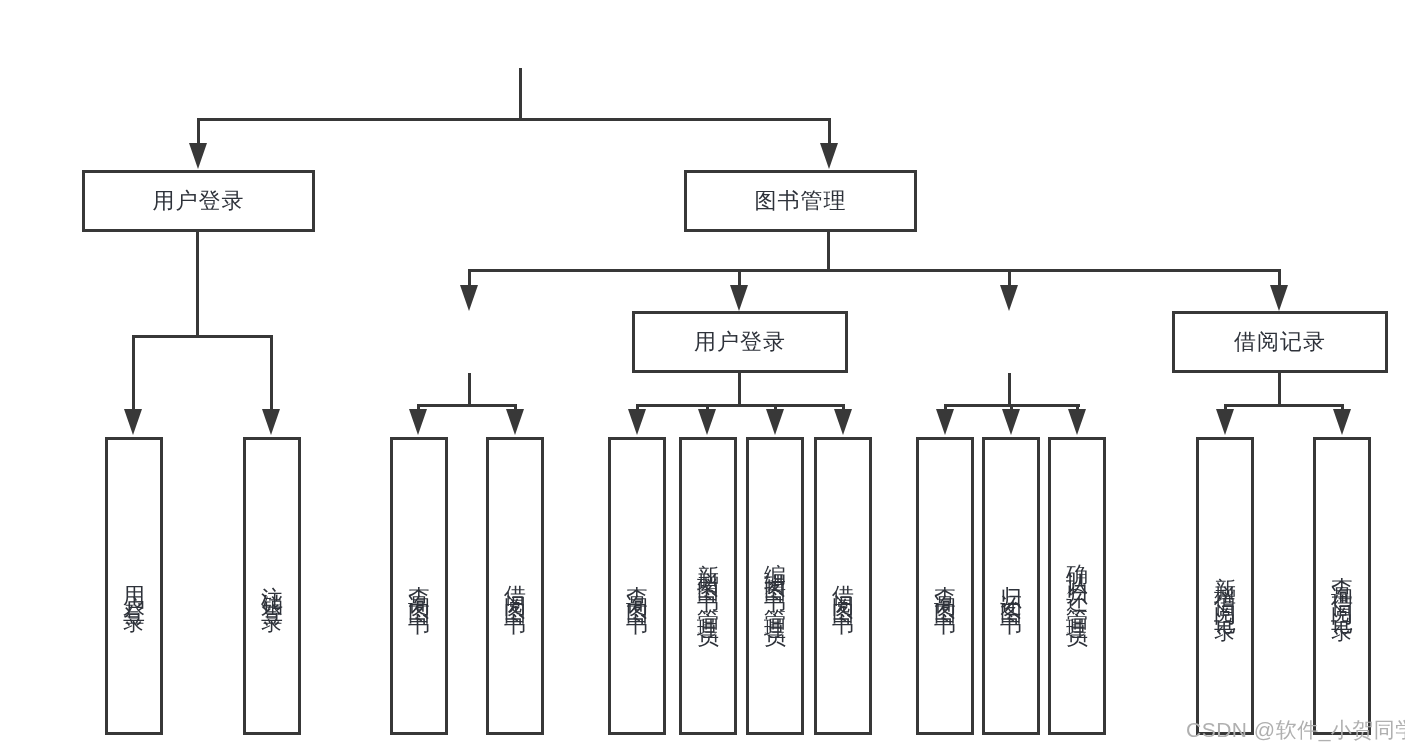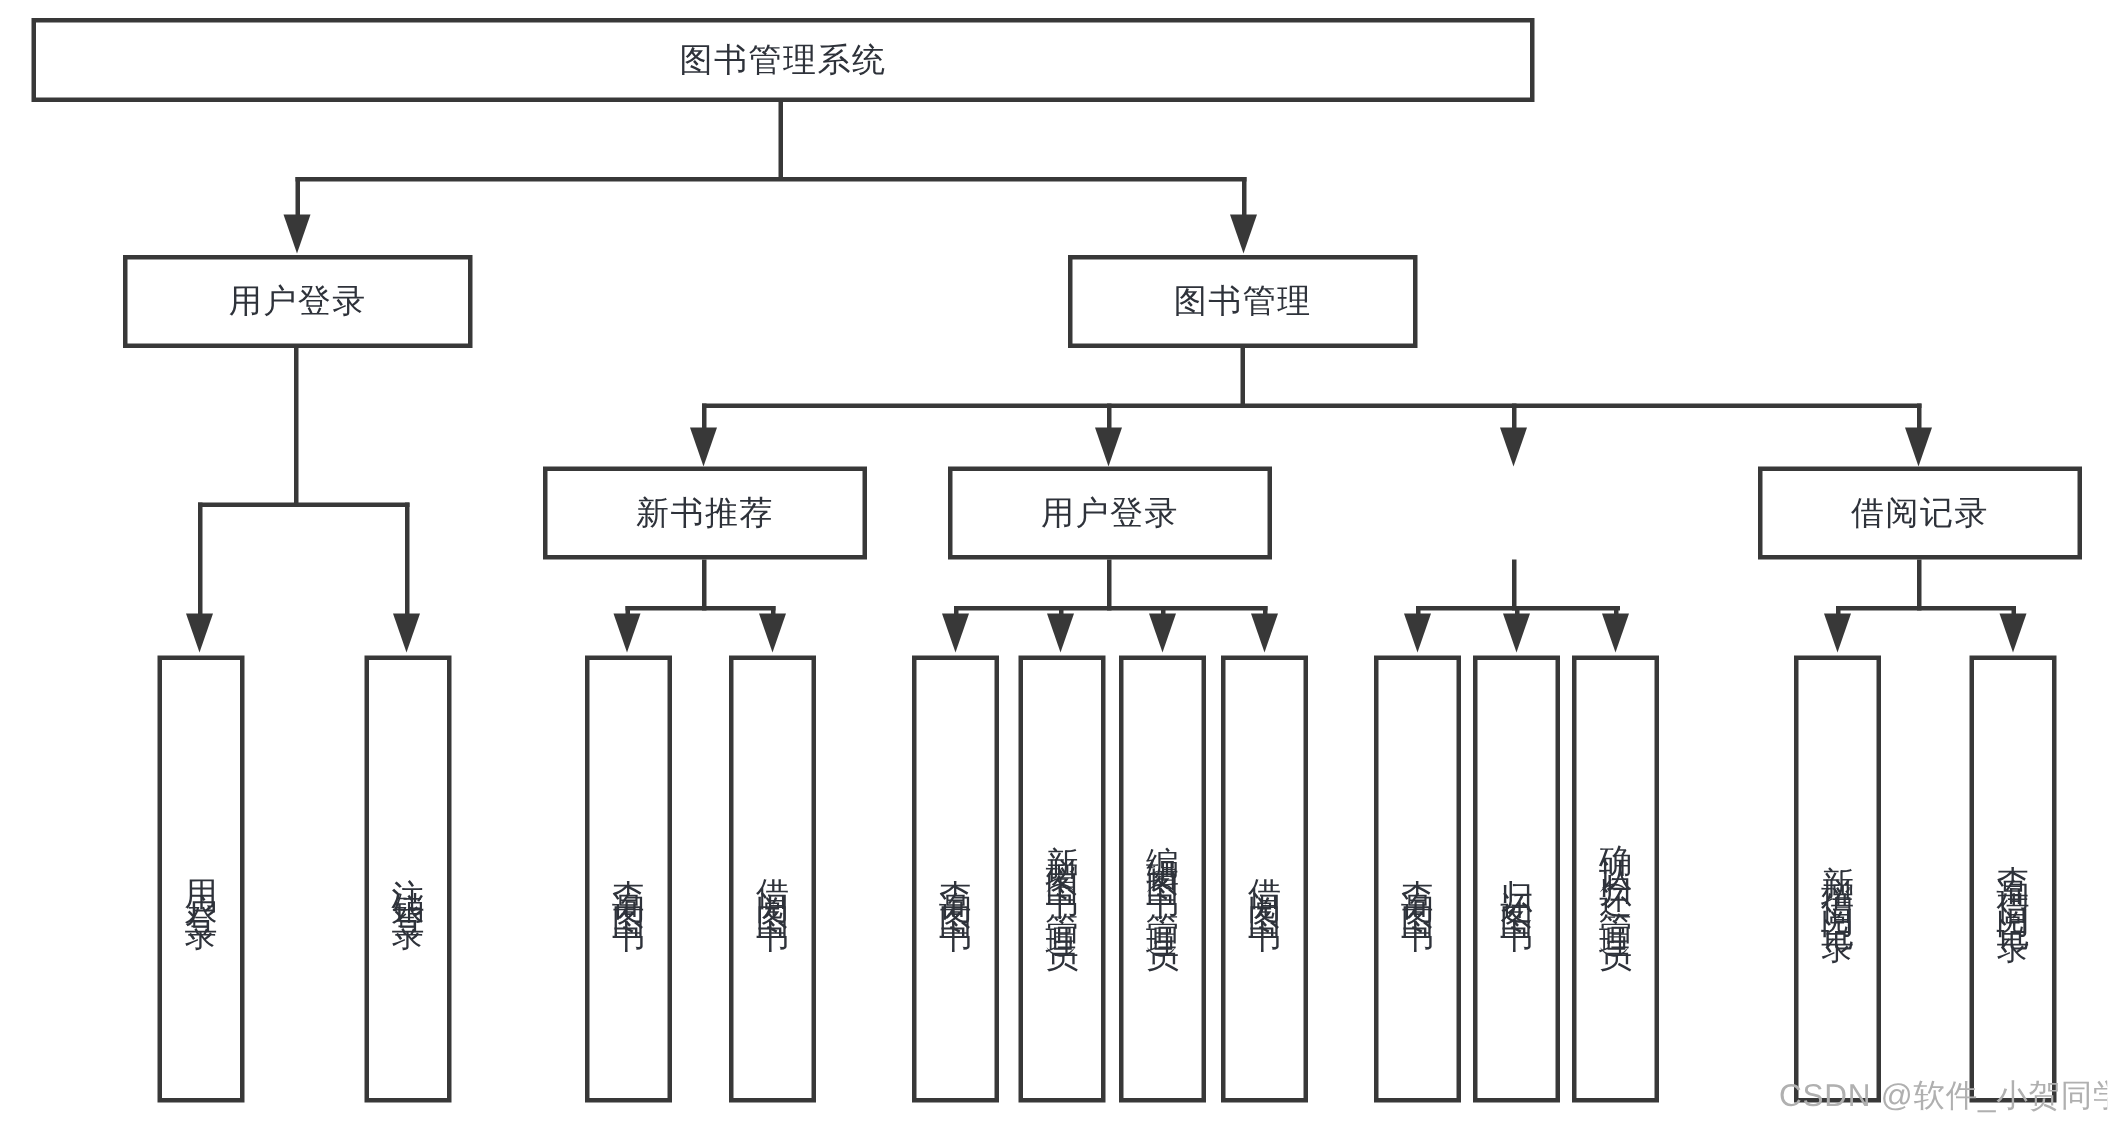--- a/index.html
+++ b/index.html
@@ -61,52 +61,46 @@
     white-space: nowrap;
     z-index: 5;
     letter-spacing: 0.5px;
   }
 </style>
 </head>
 <body>
 
 <div id="stage">
 
-  <div class="box" style="left:21px; top:12px; width:1002px; height:56px;">
-    <span class="h-label">图书管理系统</span>
-  </div>
 
   <div class="vl" style="left:519px; top:68px; height:51px;"></div>
   <div class="hl" style="left:197px; top:118px; width:634px;"></div>
   <div class="vl" style="left:197px; top:118px; height:26px;"></div>
   <div class="arr" style="left:189px; top:143px;"></div>
   <div class="vl" style="left:828px; top:118px; height:26px;"></div>
   <div class="arr" style="left:820px; top:143px;"></div>
 
   <div class="box" style="left:82px; top:170px; width:233px; height:62px;">
     <span class="h-label">用户登录</span>
   </div>
-  <div class="box" style="left:712px; top:170px; width:233px; height:62px;">
+  <div class="box" style="left:684px; top:170px; width:233px; height:62px;">
     <span class="h-label">图书管理</span>
   </div>
 
   <div class="vl" style="left:827px; top:232px; height:40px;"></div>
   <div class="hl" style="left:468px; top:269px; width:813px;"></div>
   <div class="vl" style="left:468px; top:269px; height:17px;"></div>
   <div class="arr" style="left:460px; top:285px;"></div>
   <div class="vl" style="left:738px; top:269px; height:17px;"></div>
   <div class="arr" style="left:730px; top:285px;"></div>
   <div class="vl" style="left:1008px; top:269px; height:17px;"></div>
   <div class="arr" style="left:1000px; top:285px;"></div>
   <div class="vl" style="left:1278px; top:269px; height:17px;"></div>
   <div class="arr" style="left:1270px; top:285px;"></div>
 
-  <div class="box l3" style="left:362px;">
-    <span class="h-label">新书推荐</span>
-  </div>
   <div class="box l3" style="left:632px;">
     <span class="h-label">用户登录</span>
   </div>
   <div class="box l3" style="left:1172px;">
     <span class="h-label">借阅记录</span>
   </div>
 
   <div class="vl" style="left:196px; top:232px; height:106px;"></div>
   <div class="hl" style="left:132px; top:335px; width:141px;"></div>
   <div class="vl" style="left:132px; top:335px; height:75px;"></div>

